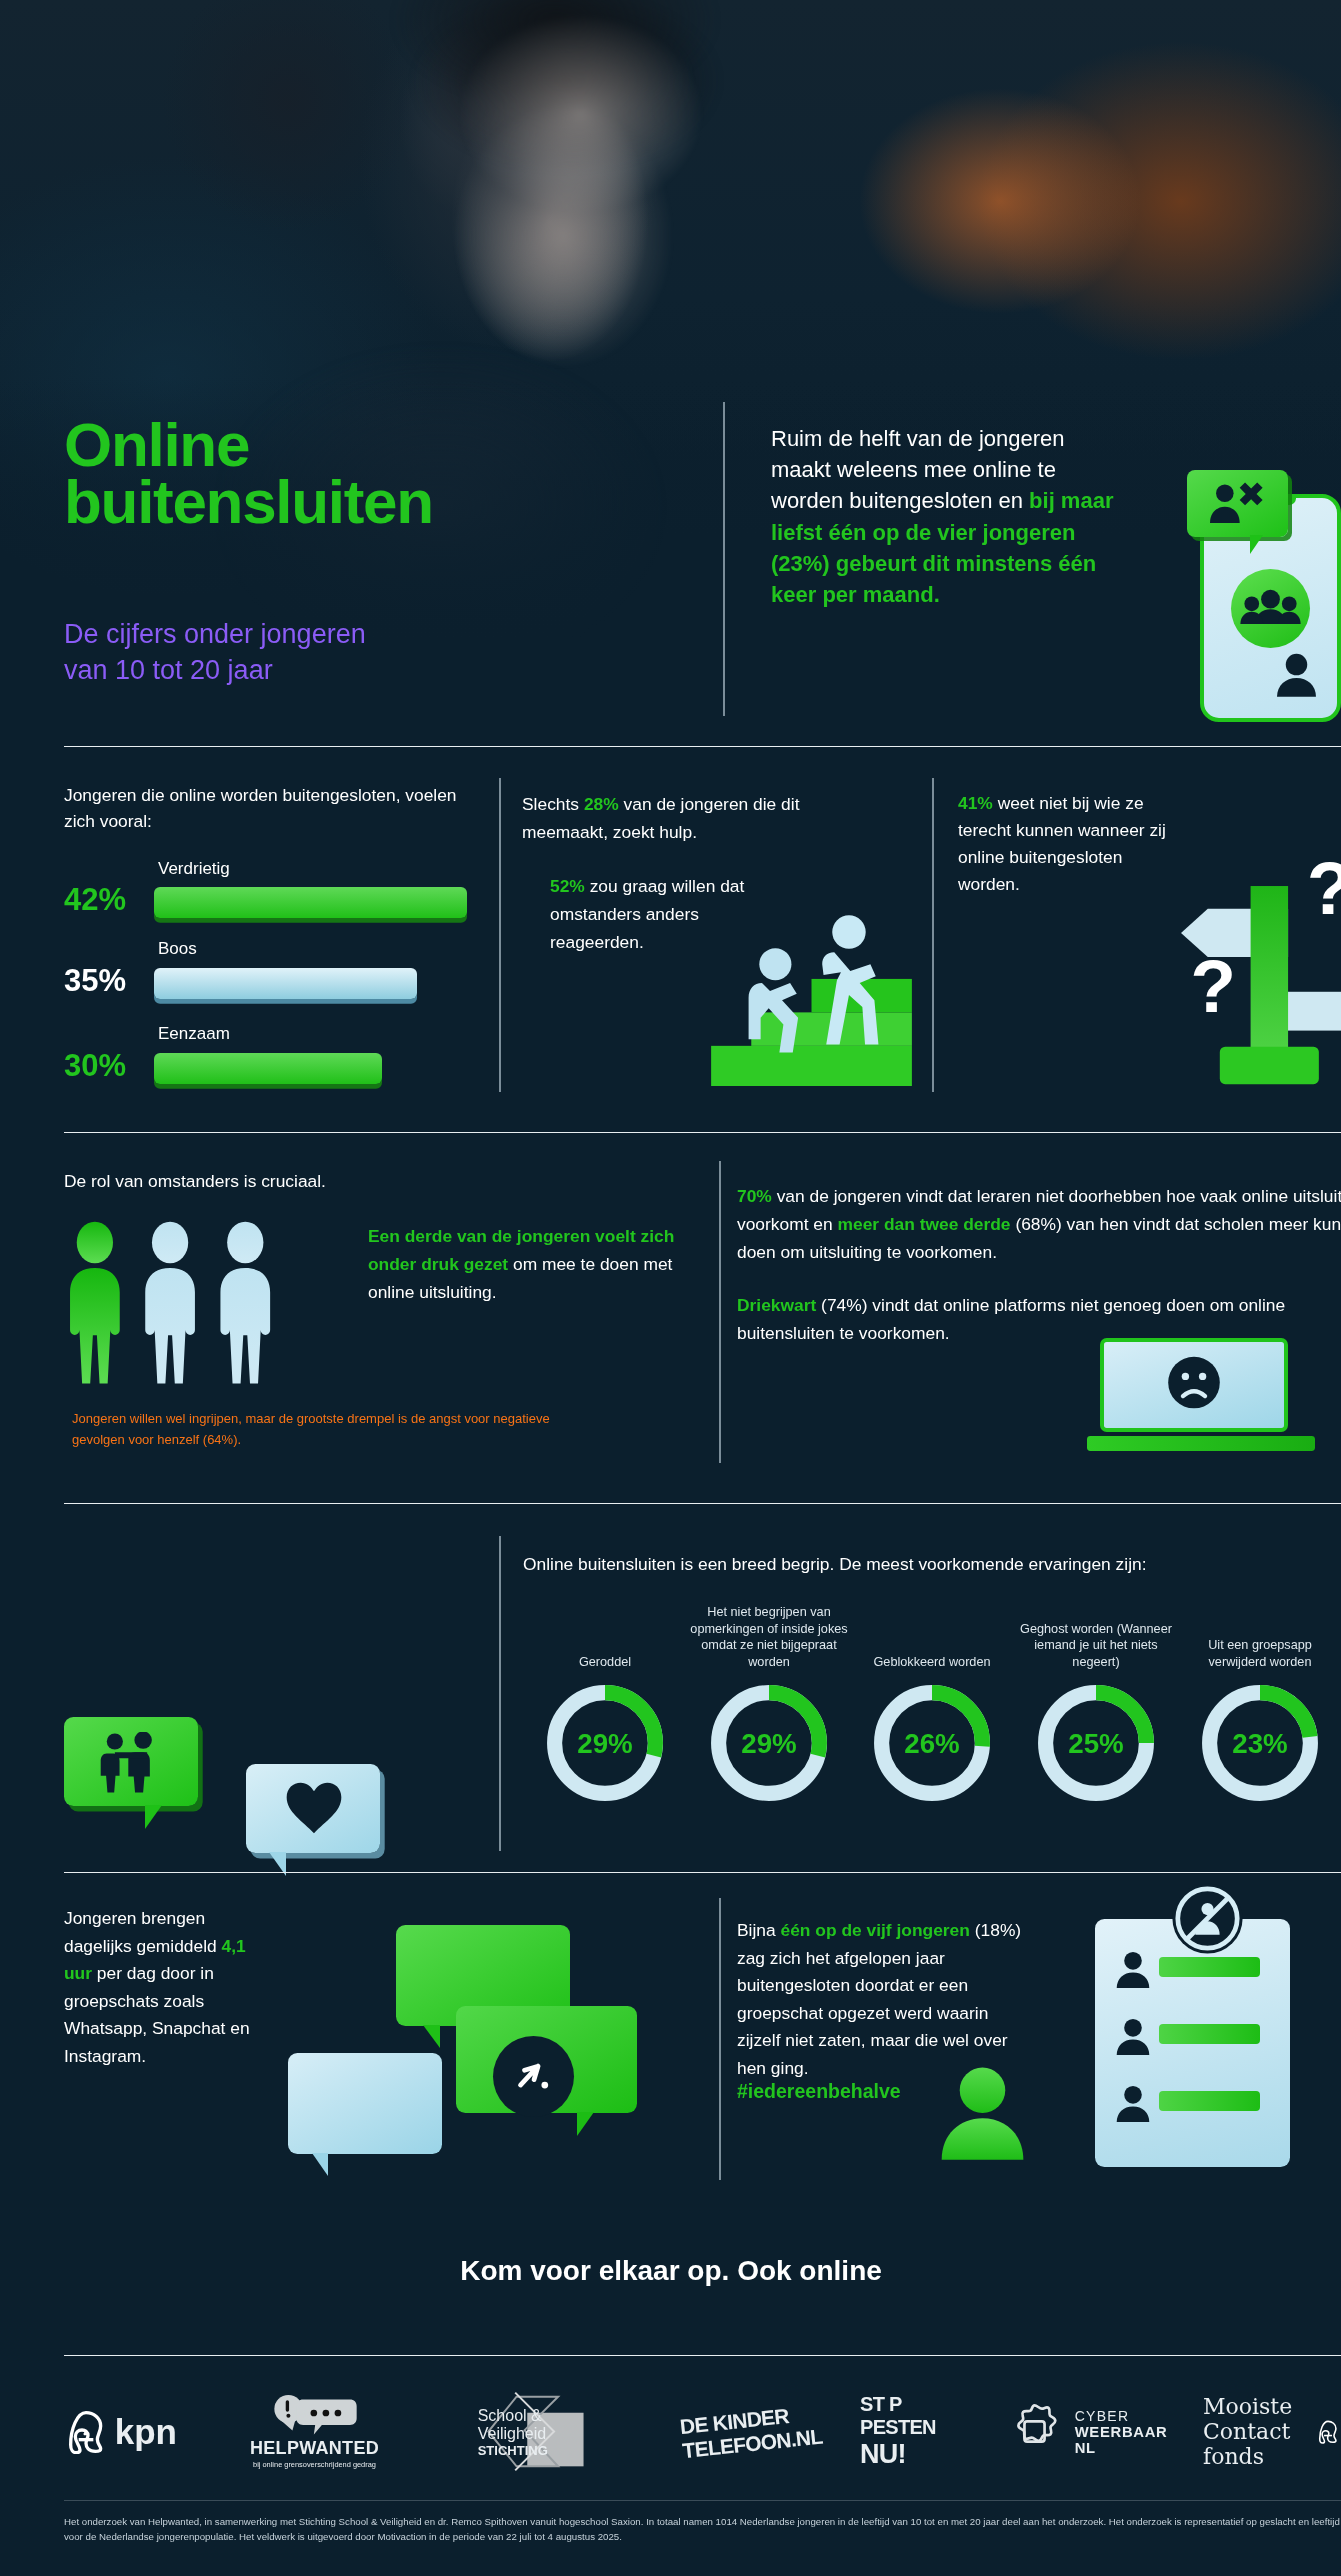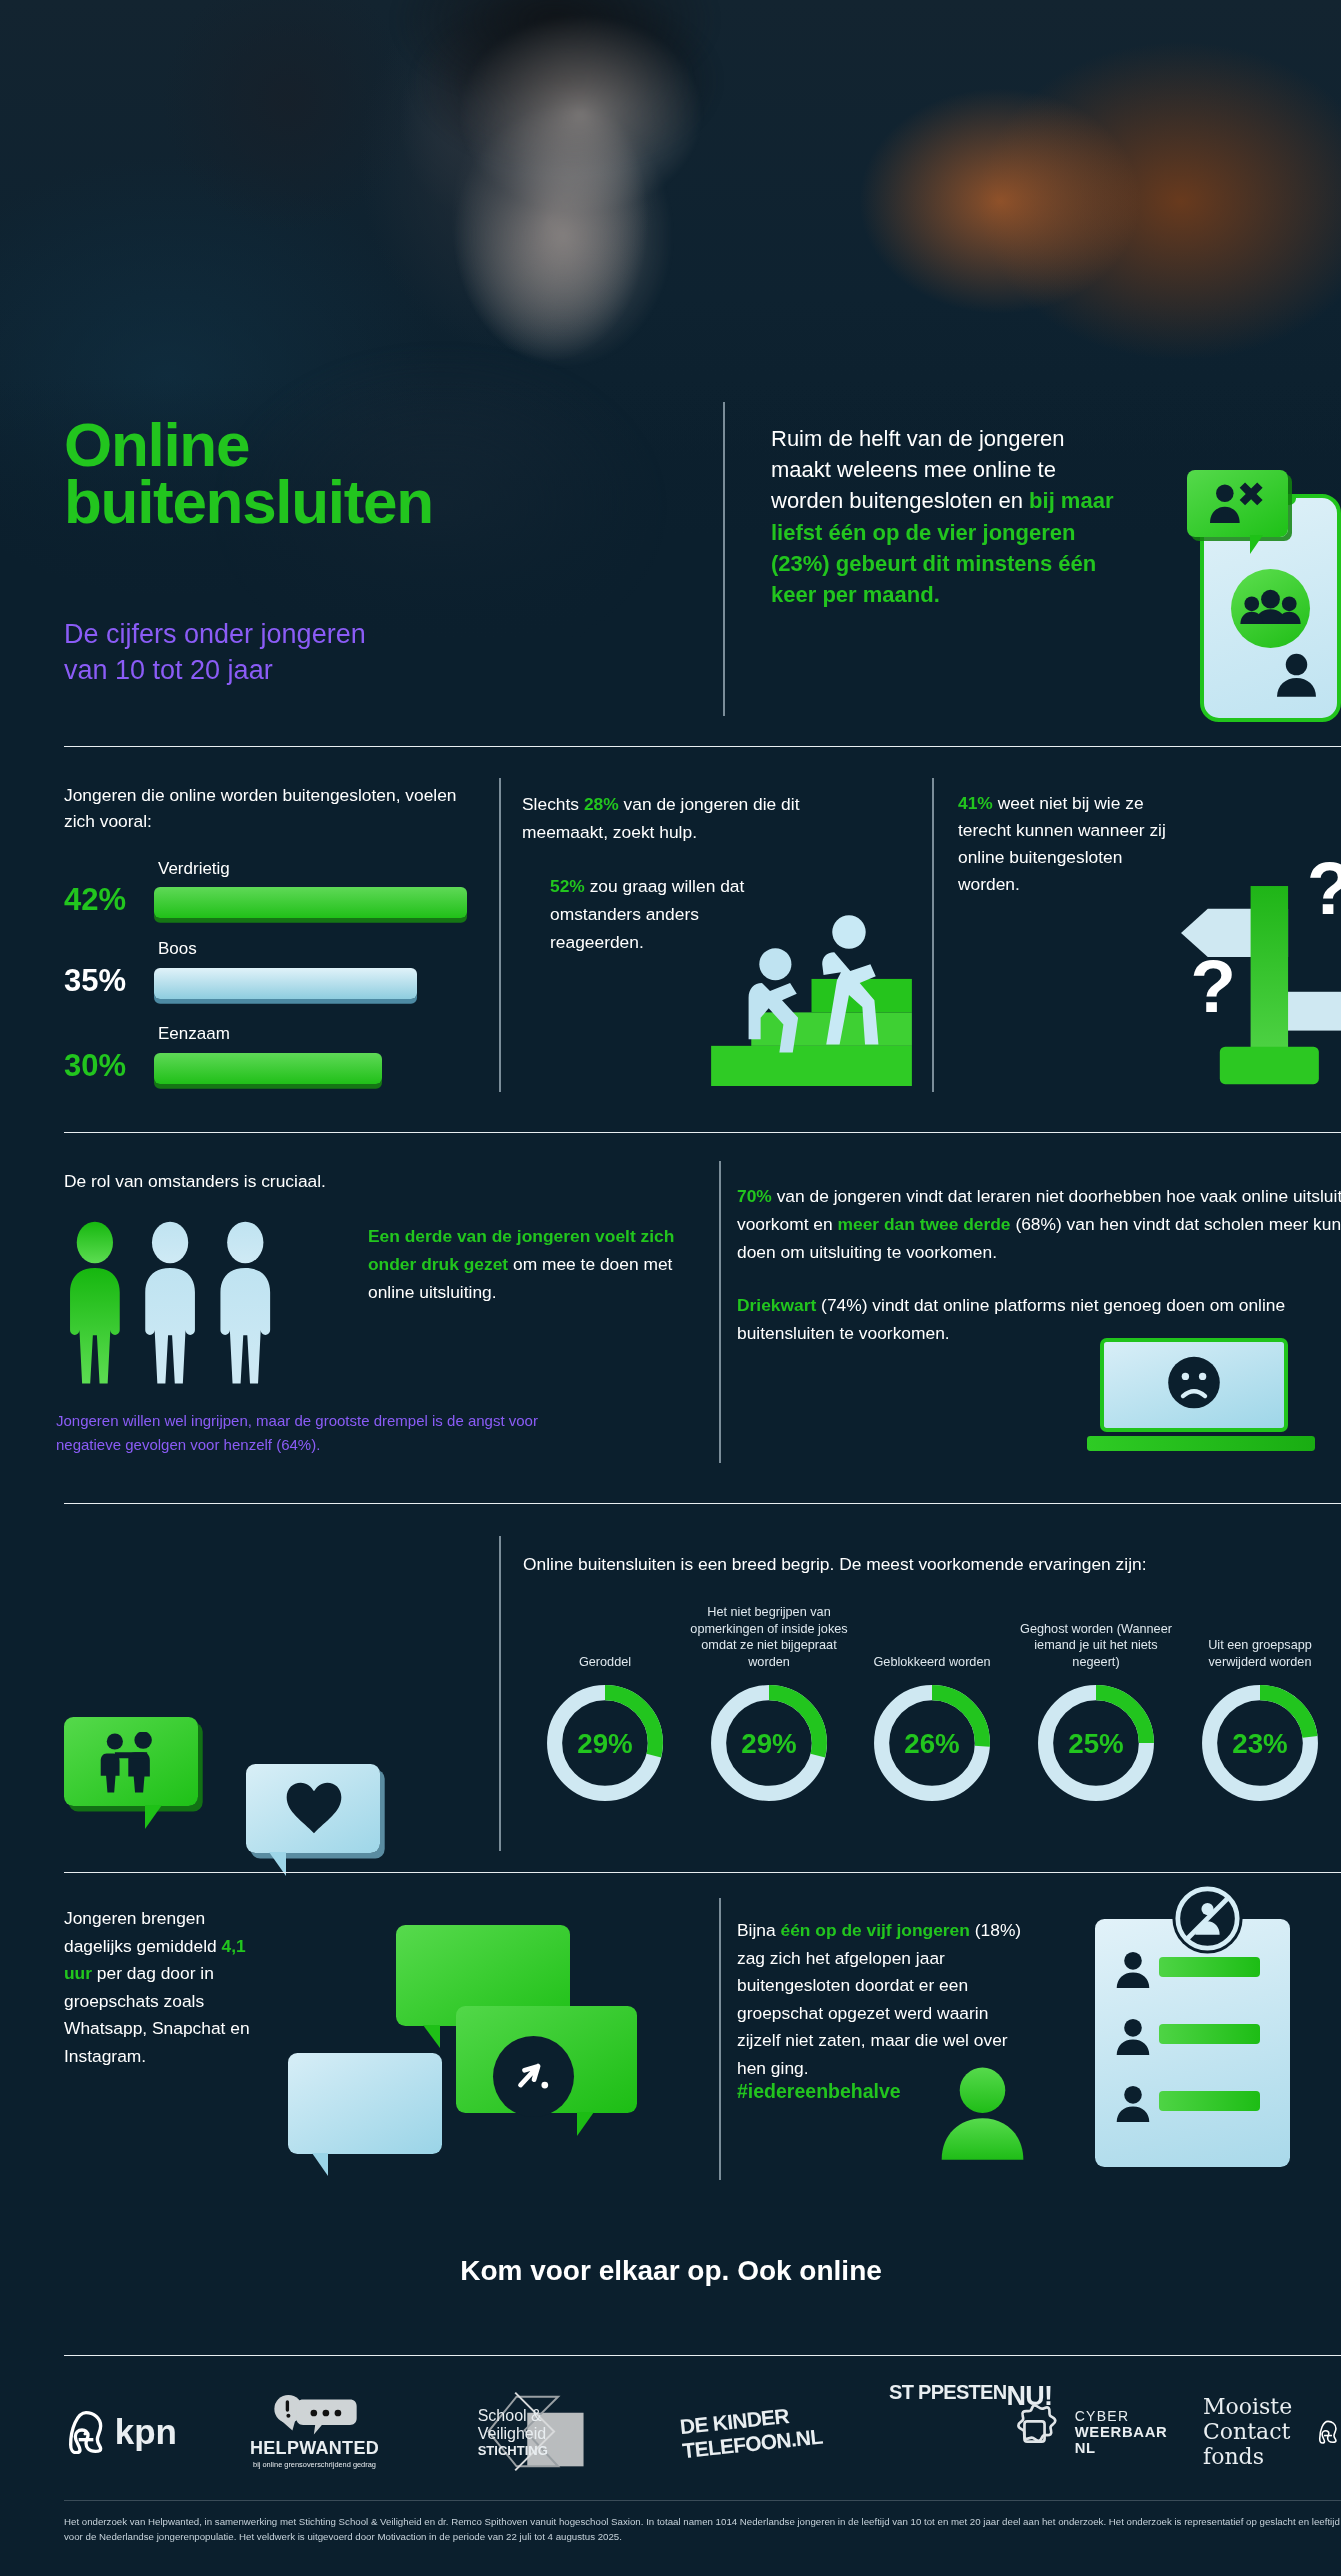--- a/index.html
+++ b/index.html
@@ -107,21 +107,21 @@
   .bar-green { background:linear-gradient(180deg,#5fd957,#20c018); box-shadow:0 4.7px 0 rgba(22,128,18,.9); }
   .bar-blue  { background:linear-gradient(180deg,#e0f2f9,#8ecddf); box-shadow:0 4.7px 0 rgba(84,150,176,.9); }
 
   .s1-mid { position:absolute; left:522px; top:790px; width:362px; font-size:17.4px; line-height:1.62; color:#fff; }
   .s1-mid2 { position:absolute; left:522px; top:872px; width:221px; font-size:17.4px; line-height:1.62; color:#fff;margin-left:28px; }
   .s1-right { position:absolute; left:958px; top:790px; width:221px; font-size:17.4px; line-height:1.55; color:#fff; }
 
   
   .s2-cap { position:absolute; left:64px; top:1171px; font-size:17.4px; color:#fff; }
   .s2-mid { position:absolute; left:368px; top:1222px; width:309px; font-size:17.4px; line-height:1.62; color:#fff; }
-  .s2-bot { position:absolute; left:56px; top:1409px; width:530px; font-size:15px; line-height:1.6; color:#8b5cf6; }
+  .s2-bot { position:absolute; left:72px; top:1409px; width:530px; font-size:13px; line-height:1.6; color:#f97316; }
   .s2-right { position:absolute; left:737px; top:1182px; width:671px; font-size:17.4px; line-height:1.62; color:#fff; }
   .s2-right2 { position:absolute; left:737px; top:1291px; width:590px; font-size:17.4px; line-height:1.62; color:#fff; }
 
   .laptop { position:absolute; left:1087px; top:1338px; width:228px; height:134px; }
   .laptop-screen {
     position:absolute; left:13.4px; top:0; width:188px; height:94px; border-radius:6.7px;
     border:4px solid #21c41c; background:linear-gradient(160deg,#d8eef7,#9ed6e8);
   }
   .laptop-base { position:absolute; left:0; top:98px; width:228px; height:14.8px; border-radius:3.4px;
     background:linear-gradient(90deg,#2ecb24,#19ad12); }
@@ -518,21 +518,21 @@
       </div>
     </div>
 
     <div class="logo" style="left:617px; flex-direction:column; justify-content:center">
       <div style="transform:rotate(-6deg); text-align:left">
         <div class="logo-txt" style="font-size:21px;font-weight:bold;letter-spacing:-0.7px">DE KINDER</div>
         <div class="logo-txt" style="font-size:21px;font-weight:bold;letter-spacing:-0.7px">TELEFOON.NL</div>
       </div>
     </div>
 
-    <div class="logo" style="left:825px; flex-direction:row; justify-content:center; align-items:flex-start">
+    <div class="logo" style="left:796px; flex-direction:column; justify-content:center; align-items:flex-start">
       <div class="logo-txt" style="font-size:20px;font-weight:bold;letter-spacing:-0.7px">ST P</div>
       <div class="logo-txt" style="font-size:20px;font-weight:bold;letter-spacing:-0.7px">PESTEN</div>
       <div class="logo-txt" style="font-size:27px;font-weight:bold;letter-spacing:-0.7px">NU!</div>
     </div>
 
     <div class="logo" style="left:941px">
       <svg width="59" height="59" viewBox="0 0 88 88">
         <path d="M44 5c4 0 7 5 11 5s7-4 10-1 0 8 2 11 8 3 8 8-6 5-7 9 3 8 0 11-8 0-11 2-2 8-7 8-6-5-10-5-7 4-10 1 0-8-2-11-8-3-8-8 6-5 7-9-3-8 0-11 8 0 11-2 2-8 6-8z" fill="none" stroke="#e0e5e8" stroke-width="4"></path>
         <rect x="29" y="29" width="30" height="30" rx="4" fill="none" stroke="#e0e5e8" stroke-width="4"></rect>
       </svg>

